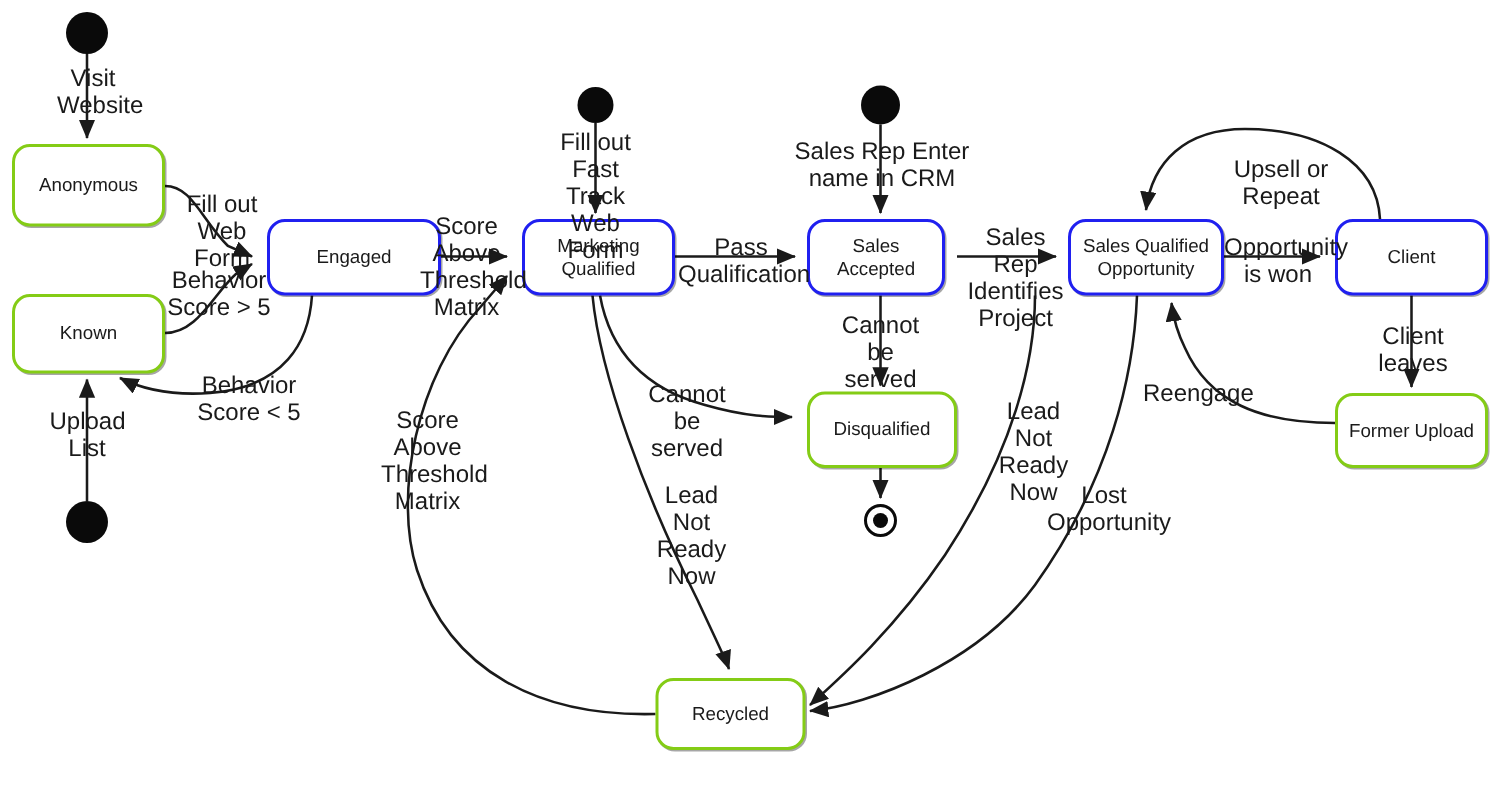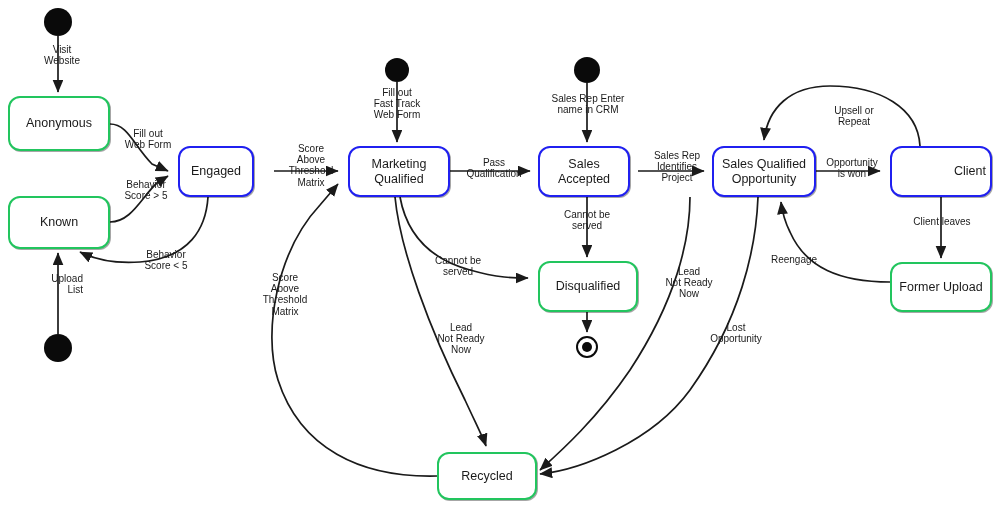--- a/index.html
+++ b/index.html
@@ -23,21 +23,21 @@
     position: absolute;
     top: 0;
     left: 0;
     width: 999px;
     height: 527px;
   }
   .state-box {
     position: absolute;
     box-sizing: border-box;
     background: #ffffff;
-    border: 2px solid #22c55e;
+    border: 2px solid #84cc16;
     border-radius: 12px;
     display: flex;
     align-items: center;
     justify-content: center;
     text-align: center;
     line-height: 1.18;
     color: #1a1a1a;
     font-size: 12.5px;
     font-family: "Liberation Sans", sans-serif;
     box-shadow: 1px 1px 0 rgba(0,0,0,0.35);
@@ -46,21 +46,21 @@
     border-color: #2020f0;
     border-width: 2px;
   }
   .state-label {
     display: block;
     white-space: pre-line;
     padding: 0 4px;
   }
   .edge-label {
     position: absolute;
-    font-size: 10px;
+    font-size: 16px;
     font-family: "Liberation Sans", sans-serif;
     color: #1a1a1a;
     text-align: center;
     line-height: 1.12;
     white-space: pre-line;
     background: transparent;
     pointer-events: none;
   }
   .init-node, .final-node {
     position: absolute;
@@ -132,50 +132,50 @@
   <div class="final-node" style="left:576px; top:336px; width:22px; height:22px; border-radius:50%; border:2px solid #0a0a0a; background:#ffffff; box-sizing:border-box;">
     <div style="position:absolute; left:4px; top:4px; width:10px; height:10px; border-radius:50%; background:#0a0a0a;"></div>
   </div>
 
   <div class="state-box" style="left:8px; top:96px; width:102px; height:55px;">
     <span class="state-label">Anonymous</span>
   </div>
   <div class="state-box" style="left:8px; top:196px; width:102px; height:53px;">
     <span class="state-label">Known</span>
   </div>
-  <div class="state-box blue" style="left:178px; top:146px; width:76px; height:51px;">
+  <div class="state-box blue" style="left:178px; top:146px; width:116px; height:51px;">
     <span class="state-label">Engaged</span>
   </div>
   <div class="state-box blue" style="left:348px; top:146px; width:102px; height:51px;">
     <span class="state-label">Marketing
 Qualified</span>
   </div>
   <div class="state-box blue" style="left:538px; top:146px; width:92px; height:51px;justify-content:center;">
     <span class="state-label">Sales Accepted</span>
   </div>
   <div class="state-box blue" style="left:712px; top:146px; width:104px; height:51px;">
     <span class="state-label">Sales Qualified
 Opportunity</span>
   </div>
-  <div class="state-box blue" style="left:890px; top:146px; width:102px; height:51px;justify-content:flex-end;">
+  <div class="state-box blue" style="left:890px; top:146px; width:102px; height:51px;">
     <span class="state-label">Client</span>
   </div>
   <div class="state-box" style="left:538px; top:261px; width:100px; height:51px;">
     <span class="state-label">Disqualified</span>
   </div>
   <div class="state-box" style="left:890px; top:262px; width:102px; height:50px;">
     <span class="state-label">Former Upload</span>
   </div>
   <div class="state-box" style="left:437px; top:452px; width:100px; height:48px;">
     <span class="state-label">Recycled</span>
   </div>
 
   <div class="edge-label" style="left:38px; top:44px; width:48px;">Visit
 Website</div>
-  <div class="edge-label" style="left:33px; top:273px; width:50px;text-align:right;">Upload
+  <div class="edge-label" style="left:33px; top:273px; width:50px;">Upload
 List</div>
   <div class="edge-label" style="left:114px; top:128px; width:68px;">Fill out
 Web Form</div>
   <div class="edge-label" style="left:110px; top:179px; width:72px;">Behavior
 Score &gt; 5</div>
   <div class="edge-label" style="left:130px; top:249px; width:72px;">Behavior
 Score &lt; 5</div>
   <div class="edge-label" style="left:280px; top:143px; width:62px;">Score
 Above
 Threshold

